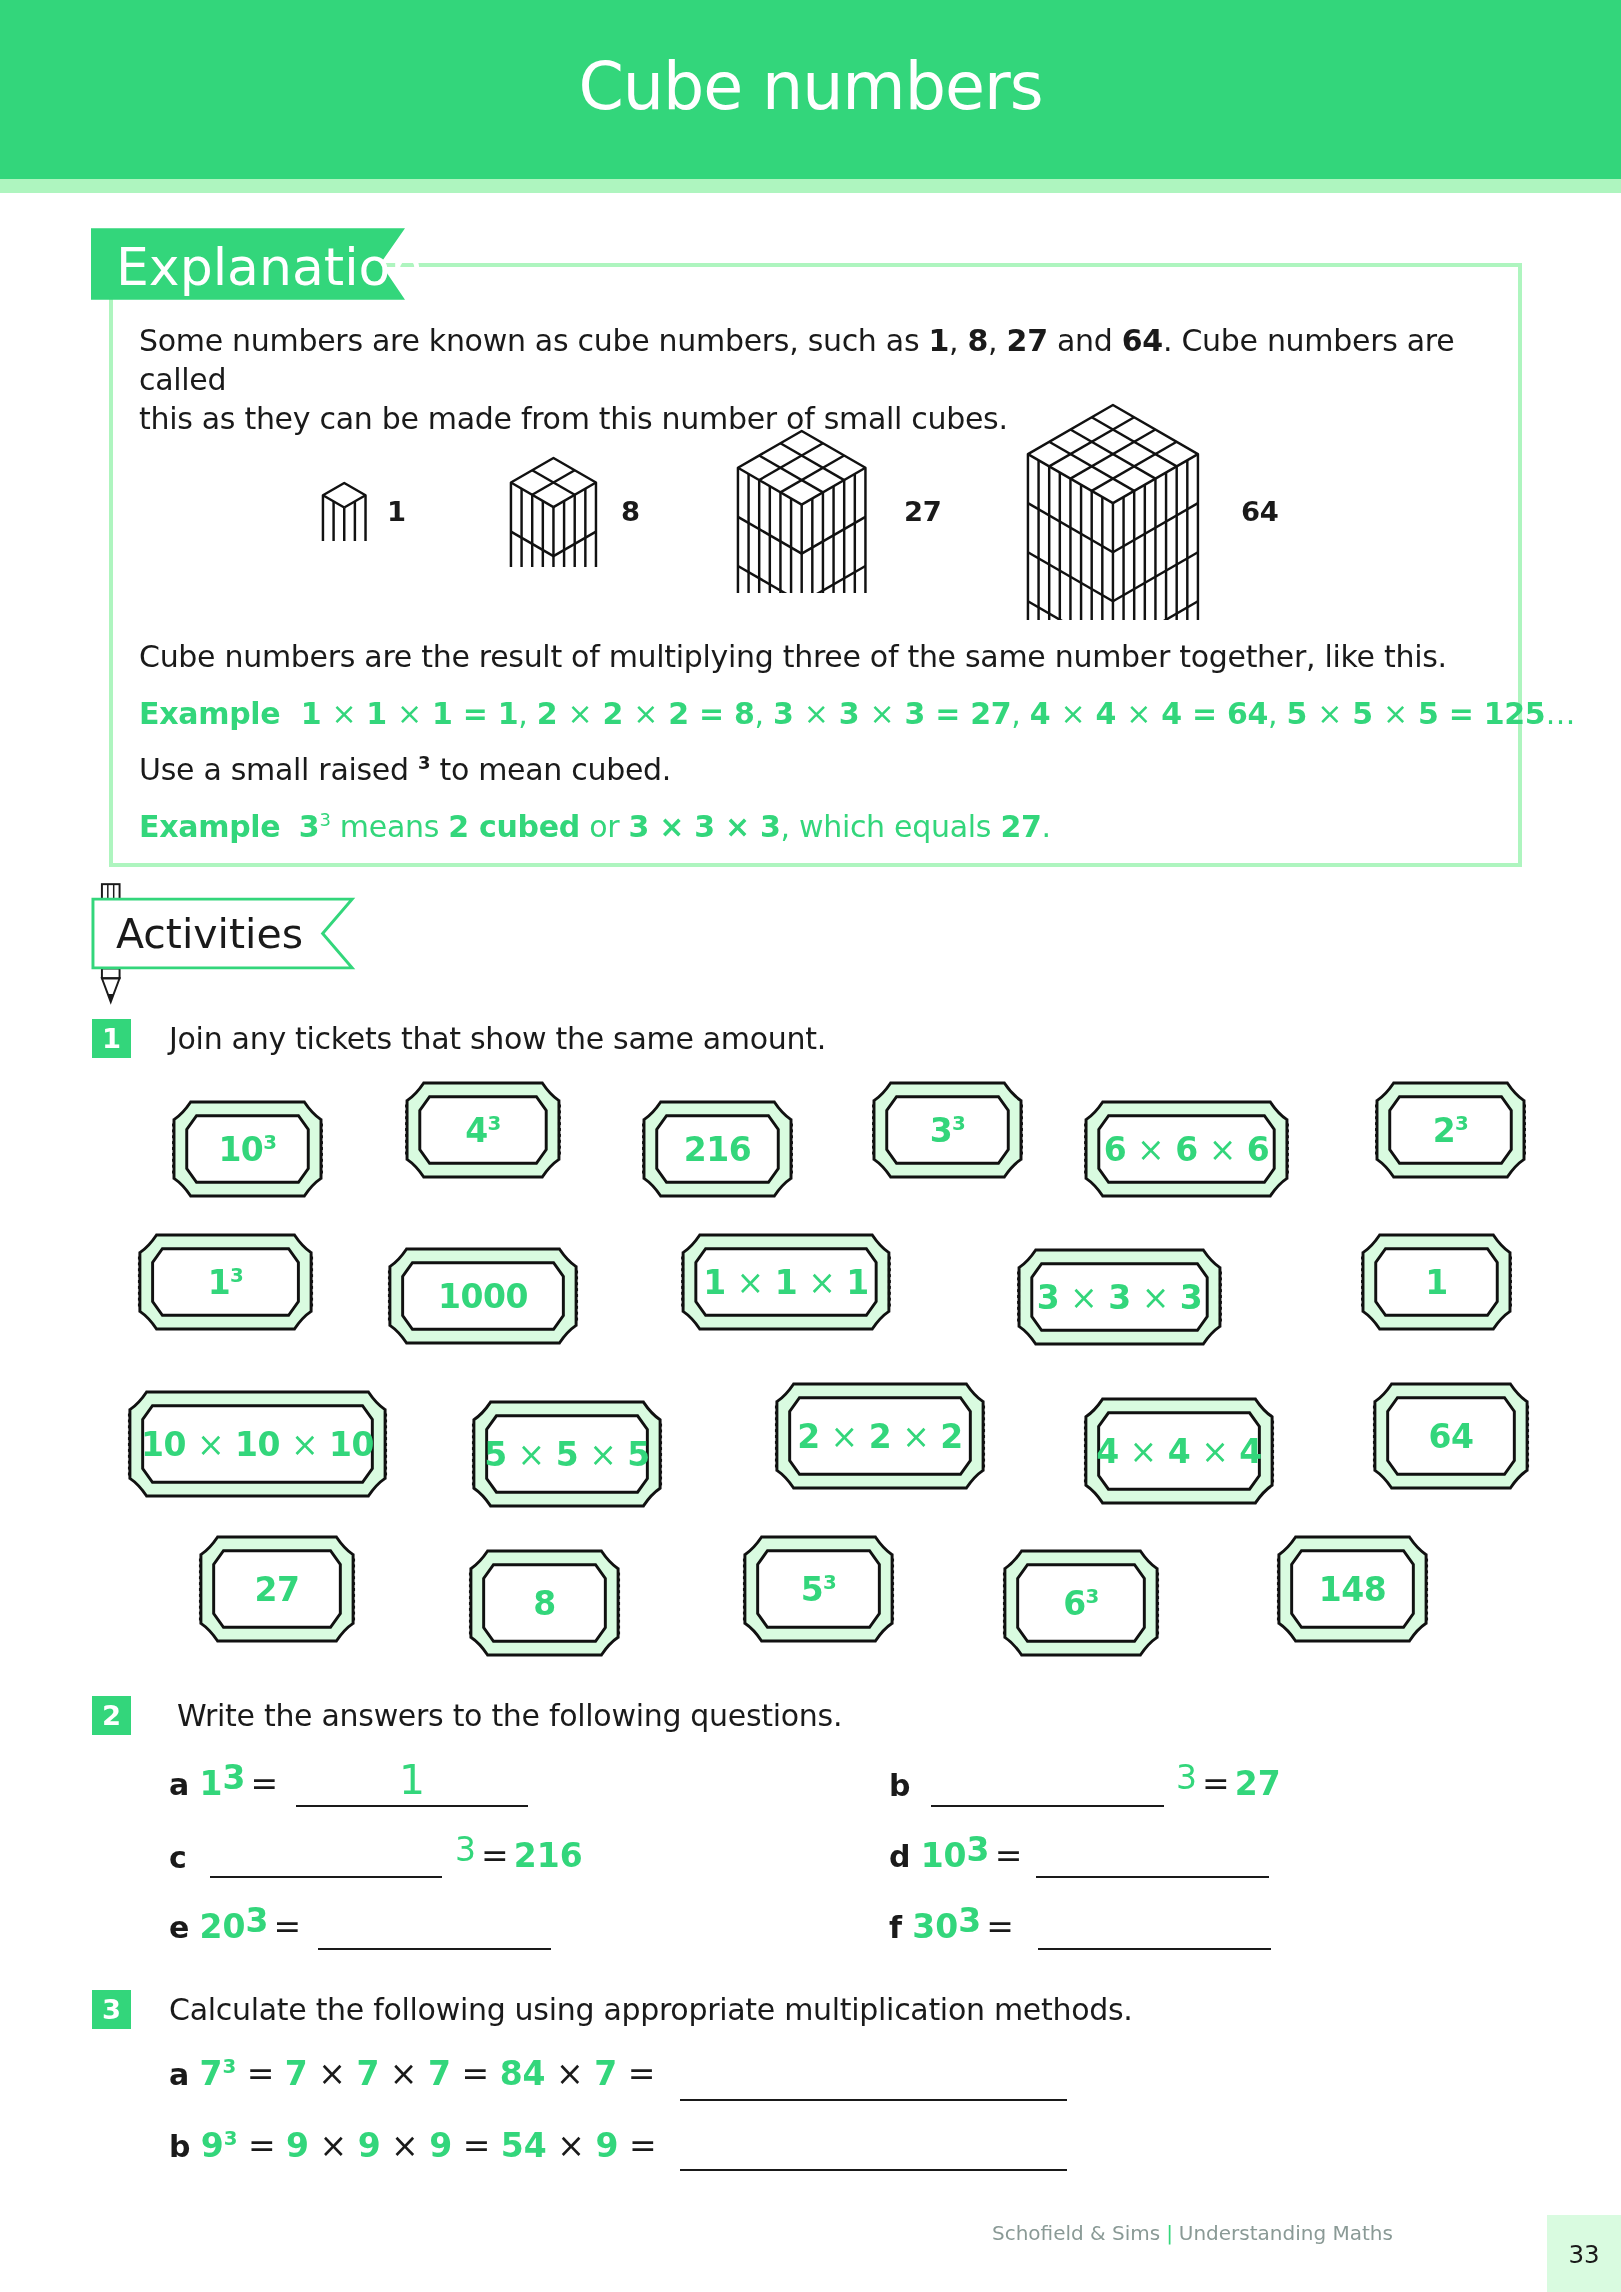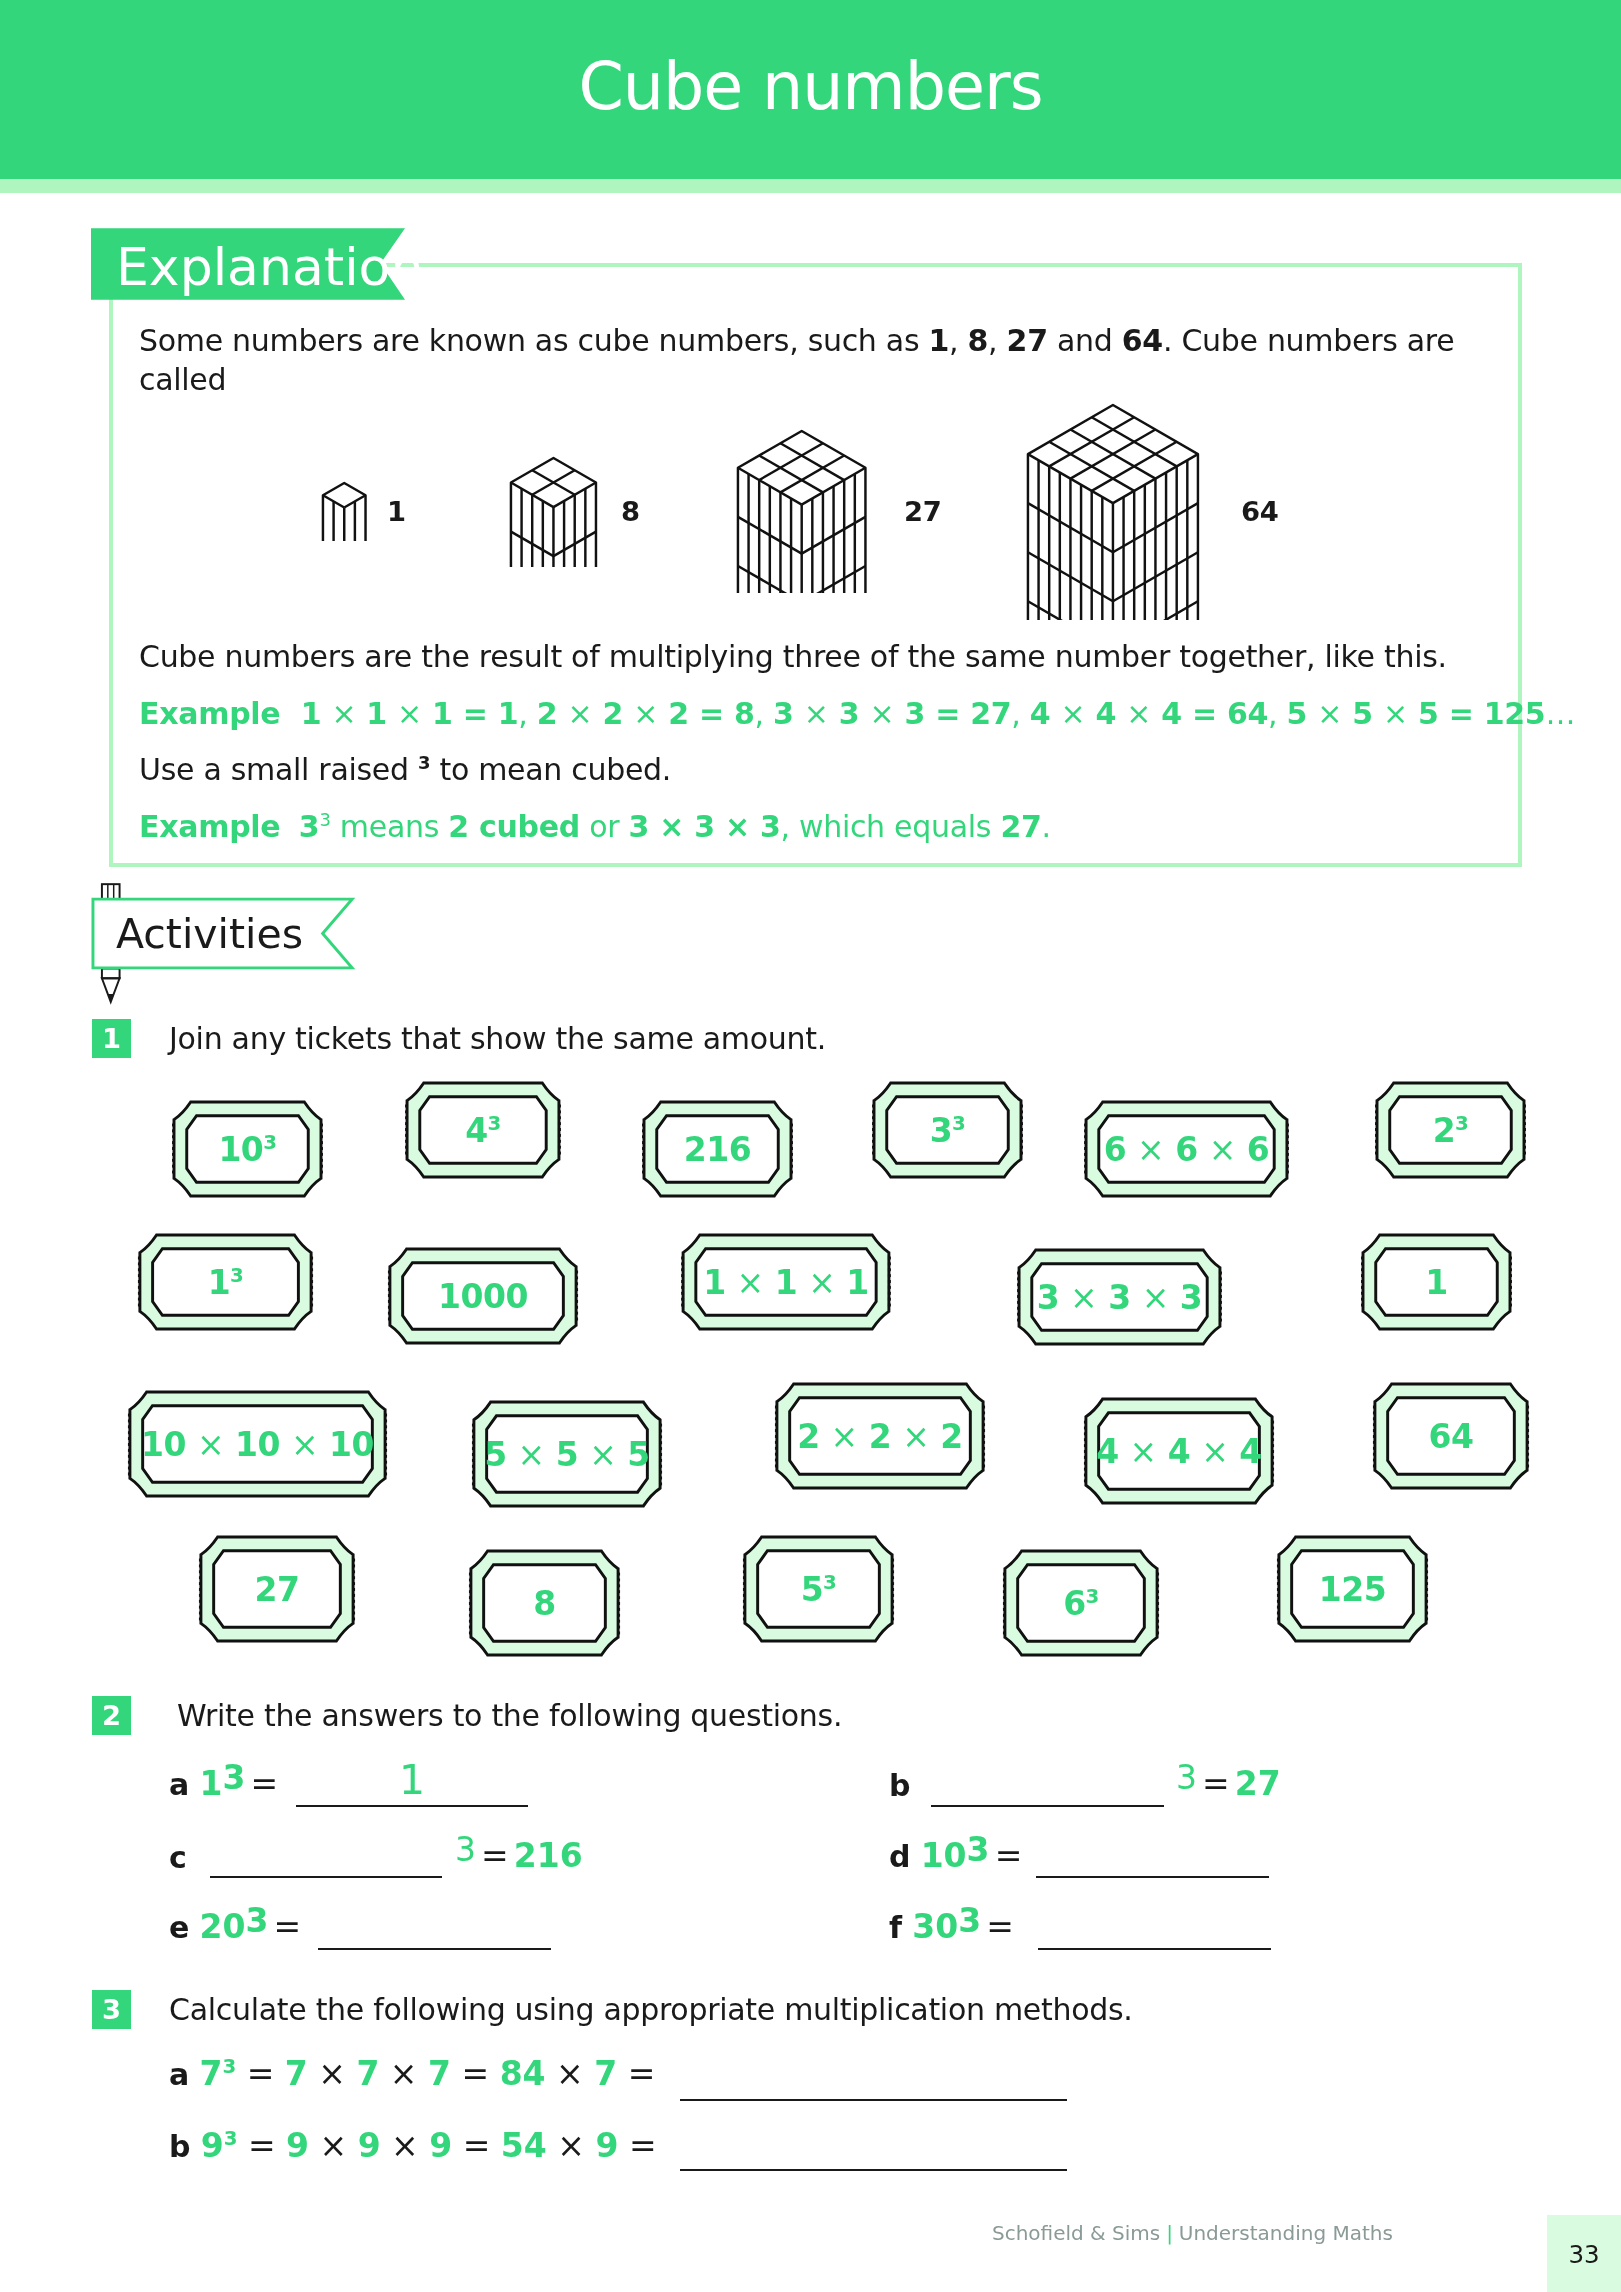--- a/index.html
+++ b/index.html
@@ -41,20 +41,21 @@
 <div class="abs" id="page-title">Cube numbers</div>
 
 <div class="abs" id="expl-box"></div>
 <svg class="abs" id="expl-flag" viewBox="0 0 320 73">
   <polygon points="0,0 320,0 295,36 320,73 0,73" fill="#33d67b"></polygon>
 </svg>
 <div class="abs" id="expl-flag-text">Explanation</div>
 
 <div class="abs txt" style="left:139px;top:321px;width:1372px;">
   <span>Some numbers are known as cube numbers, such as </span><b>1</b>, <b>8</b>, <b>27</b><span> and </span><b>64</b><span>. Cube numbers are called</span><br>
+  <span>this as they can be made from this number of small cubes.</span>
 </div>
 
 <svg class="abs" id="cube-1" style="left:320px;top:480px;" width="59" height="61" viewBox="0 0 60 62">
     <g stroke="#111" stroke-width="2.5" fill="none" stroke-linejoin="round">
       <polygon points="24.65,3 46.3,15.5 46.3,65.5 24.65,78 3,65.5 3,15.5"></polygon>
       <line x1="3" y1="15.5" x2="24.65" y2="28"></line>
       <line x1="24.65" y1="28" x2="46.3" y2="15.5"></line>
       <line x1="24.65" y1="28" x2="24.65" y2="78"></line>
       <line x1="13.825" y1="21.75" x2="13.825" y2="71.75"></line>
       <line x1="35.474999999999994" y1="21.75" x2="35.474999999999994" y2="71.75"></line>
@@ -731,21 +732,21 @@
         <rect x="3" y="66" width="3" height="3" fill="#111"></rect>
         <rect x="154" y="66" width="3" height="3" fill="#111"></rect>
         <rect x="3" y="72" width="3" height="3" fill="#111"></rect>
         <rect x="154" y="72" width="3" height="3" fill="#111"></rect>
         <rect x="3" y="78" width="3" height="3" fill="#111"></rect>
         <rect x="154" y="78" width="3" height="3" fill="#111"></rect>
         <rect x="3" y="84" width="3" height="3" fill="#111"></rect>
         <rect x="154" y="84" width="3" height="3" fill="#111"></rect>
         <path d="M28,16 L132,16 L142,30 L142,80 L132,94 L28,94 L18,80 L18,30 Z" fill="#fff" stroke="#111" stroke-width="3"></path>
       </svg>
-      <div class="ticket-label">125</div>
+      <div class="ticket-label">148</div>
     </div>
   </div>
 
 <div class="abs qnum" style="left:92px;top:1696px;">2</div>
 <div class="abs txt" style="left:169px;top:1696px;margin-left:8px;">Write the answers to the following questions.</div>
 
 <div class="abs" style="left:169px;top:1764px;white-space:nowrap;">
   <span class="lbl">a</span>&nbsp;
   <span class="eq green b">1</span><sup class="green b eq">3</sup>
   <span class="eq">=</span>

